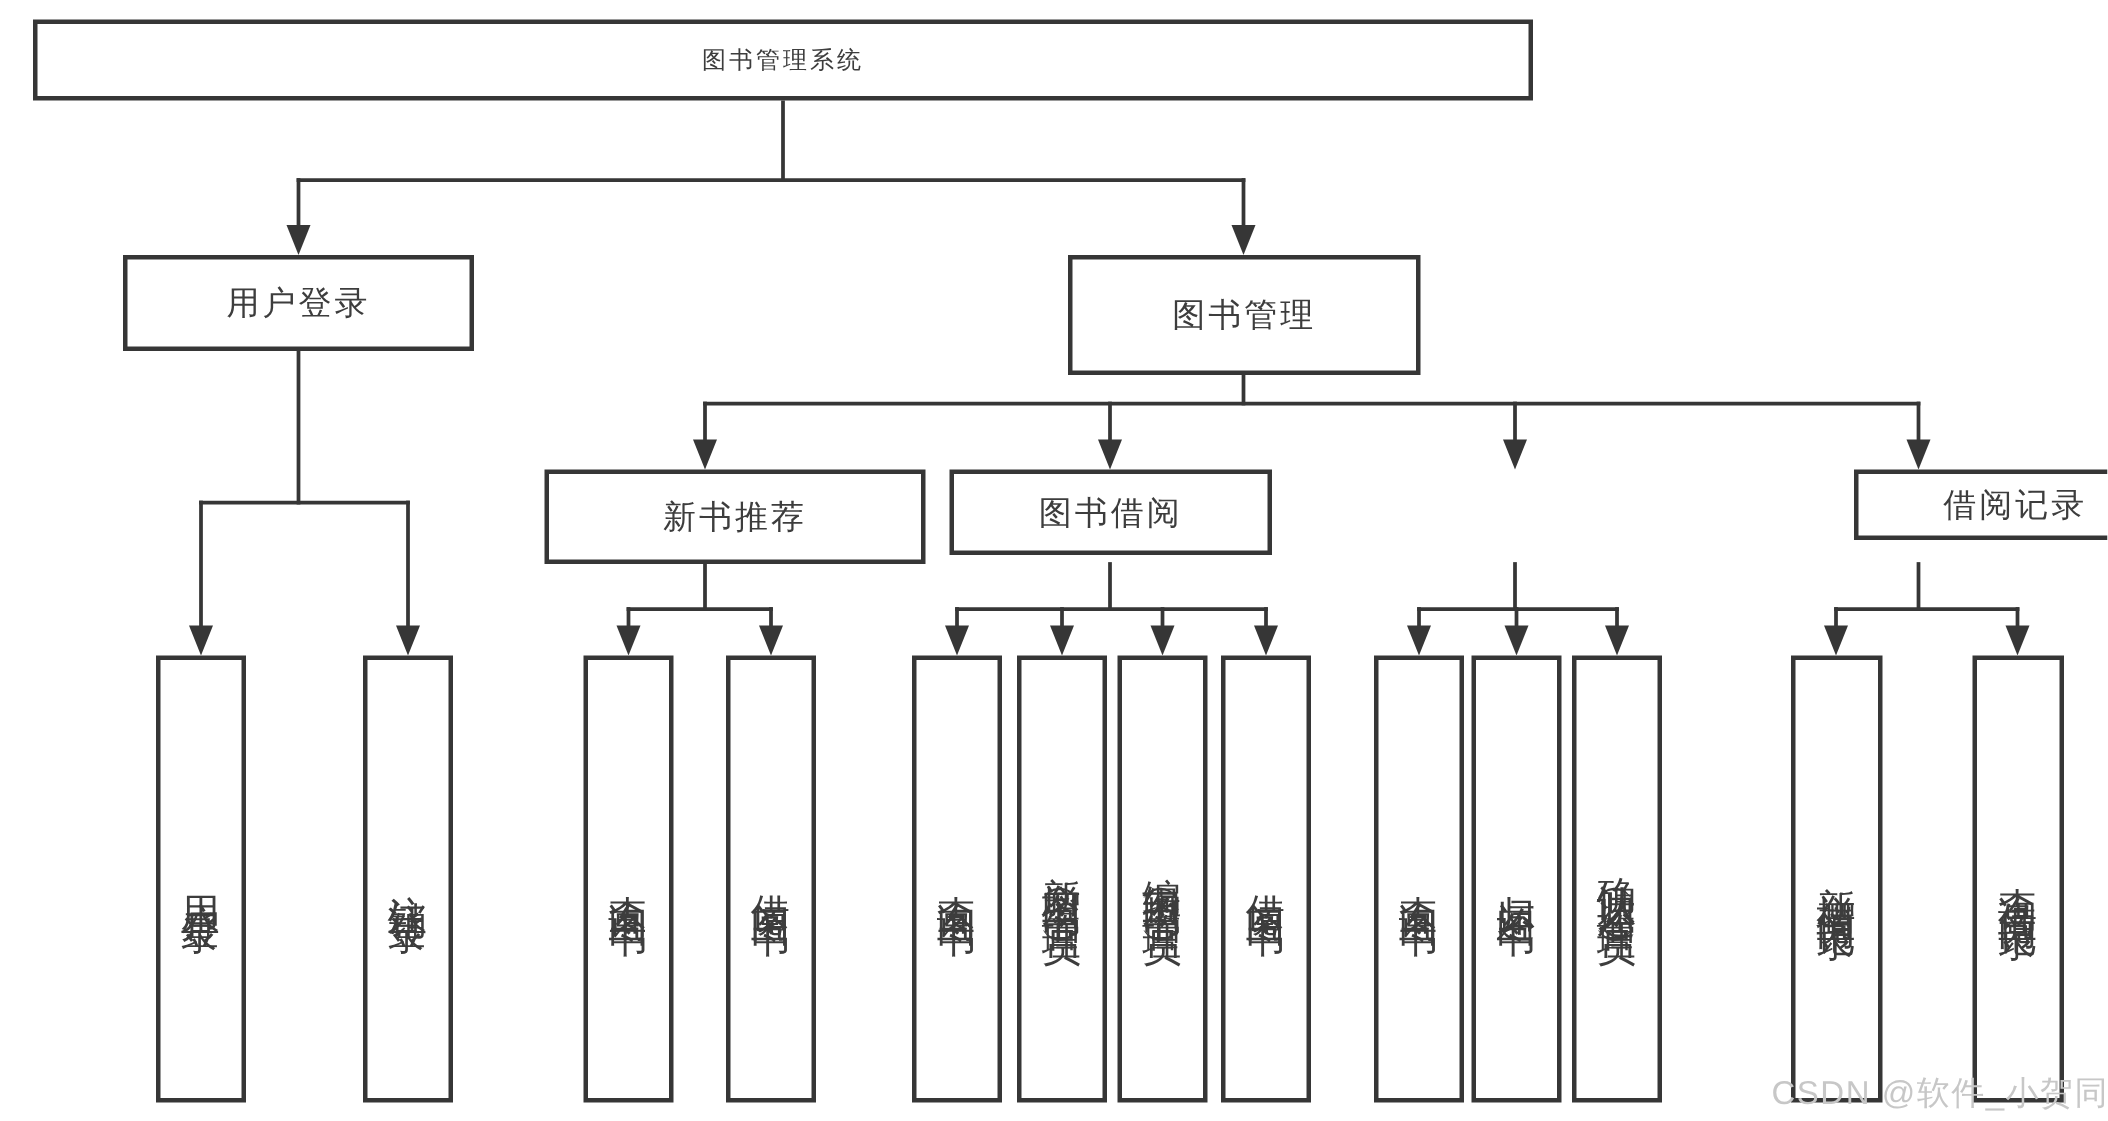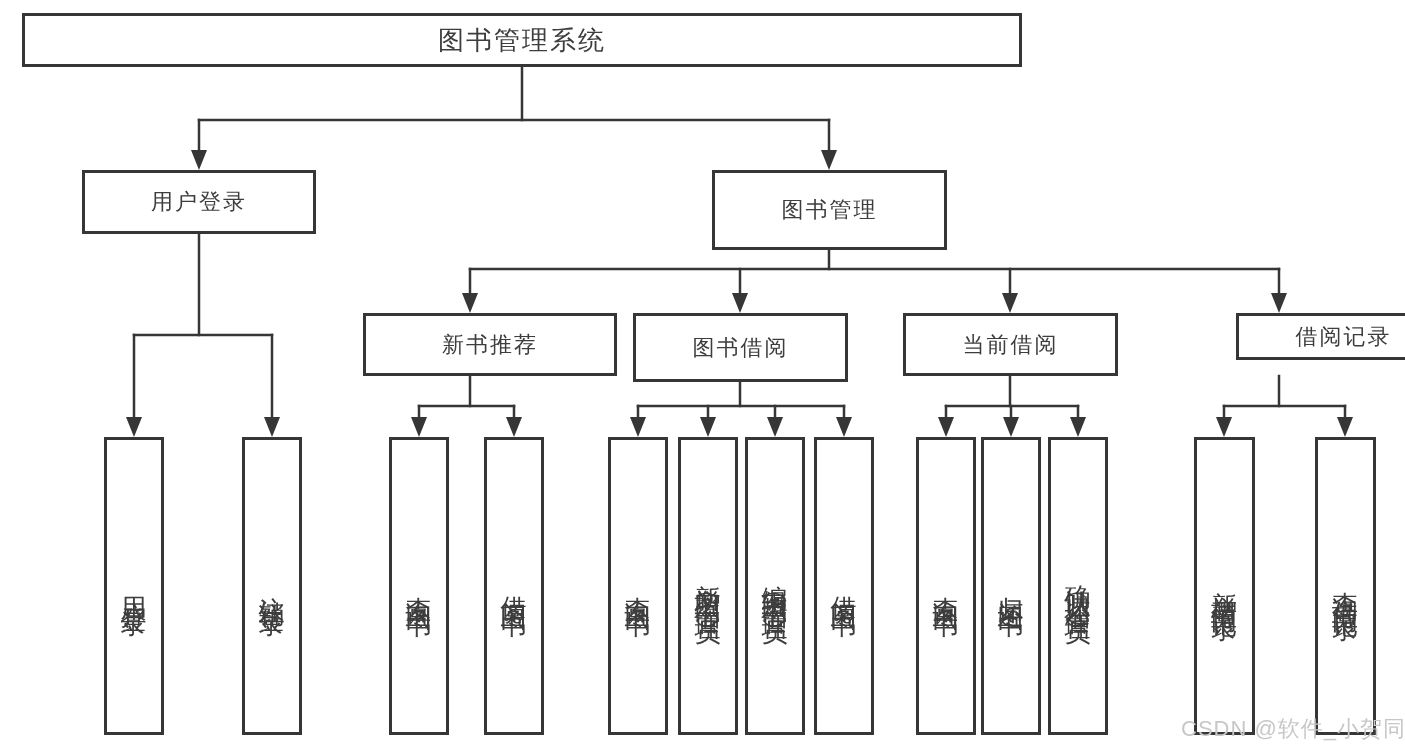--- a/index.html
+++ b/index.html
@@ -12,21 +12,21 @@
   svg.connectors{position:absolute;left:0;top:0;z-index:1;}
   svg.connectors path{stroke:var(--line,#363636);stroke-width:2.5;fill:none;stroke-linecap:square;}
   svg.connectors polygon{fill:var(--line,#363636);stroke:none;}
   .node{
     position:absolute;box-sizing:border-box;z-index:2;
     border:3px solid var(--line,#363636);background:#ffffff;
     display:flex;align-items:center;justify-content:center;
     text-align:center;
   }
   .h{font-size:22px;letter-spacing:2px;}
-  .root{font-size:26px;letter-spacing:2px;text-align:center;}
+  .root{font-size:16px;letter-spacing:2px;text-align:center;}
   .v{
     writing-mode:vertical-rl;text-orientation:mixed;
     font-size:26px;letter-spacing:5px;line-height:1;
   }
   .watermark{
     position:absolute;z-index:3;white-space:nowrap;
     color:var(--watermark,#c7c7c7);font-size:22px;letter-spacing:1px;
   }
 </style>
 </head>
@@ -94,22 +94,21 @@
     <polygon points="1216,417 1232,417 1224,437"></polygon>
     <polygon points="1337,417 1353,417 1345,437"></polygon>
   </svg>
 
   <div class="node root" style="left:22px;top:13px;width:1000px;height:54px">图书管理系统</div>
 
   <div class="node h" style="left:82px;top:170px;width:234px;height:64px">用户登录</div>
   <div class="node h" style="left:712px;top:170px;width:235px;height:80px">图书管理</div>
 
   <div class="node h" style="left:363px;top:313px;width:254px;height:63px">新书推荐</div>
-  <div class="node h" style="left:633px;top:313px;width:215px;height:69px">图书借阅</div>
-  <div class="node h" style="left:903px;top:313px;width:215px;height:63px">当前借阅</div>
+  <div class="node h" style="left:633px;top:313px;width:215px;height:57px">图书借阅</div>
   <div class="node h" style="left:1236px;top:313px;width:215px;height:47px">借阅记录</div>
 
   <div class="node v" style="left:104px;top:437px;width:60px;height:298px">用户登录</div>
   <div class="node v" style="left:242px;top:437px;width:60px;height:298px">注销登录</div>
 
   <div class="node v" style="left:389px;top:437px;width:60px;height:298px">查询图书</div>
   <div class="node v" style="left:484px;top:437px;width:60px;height:298px">借阅图书</div>
 
   <div class="node v" style="left:608px;top:437px;width:60px;height:298px">查询图书</div>
   <div class="node v" style="left:678px;top:437px;width:60px;height:298px">新增图书（管理员）</div>

